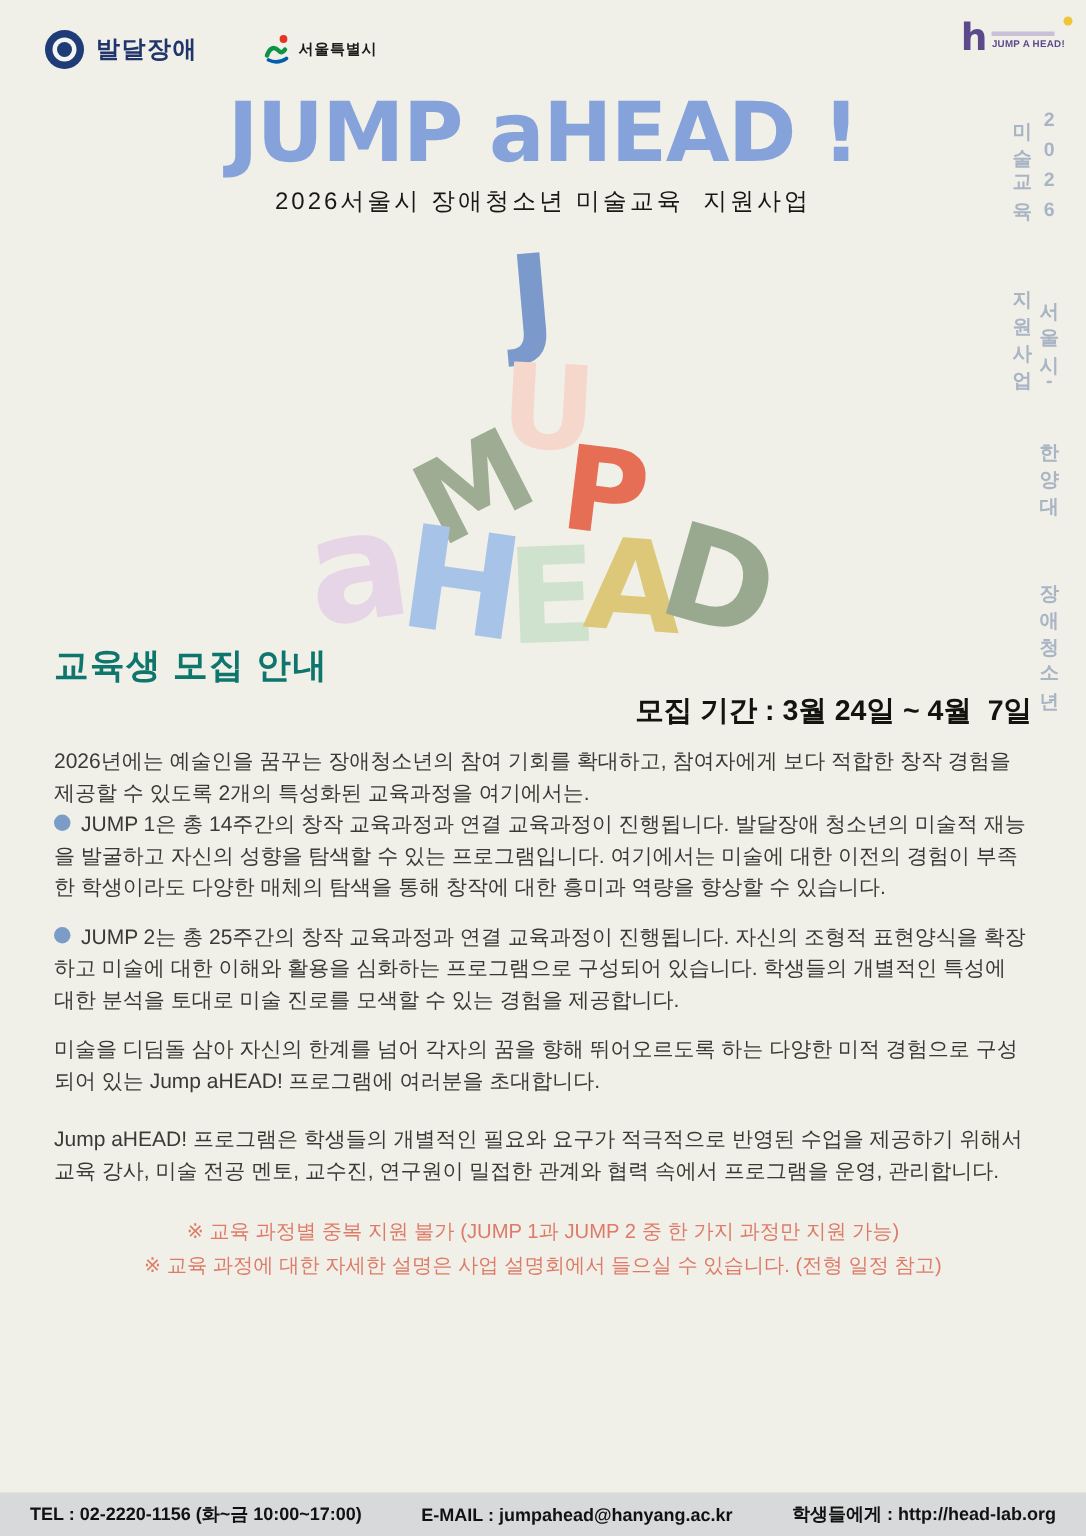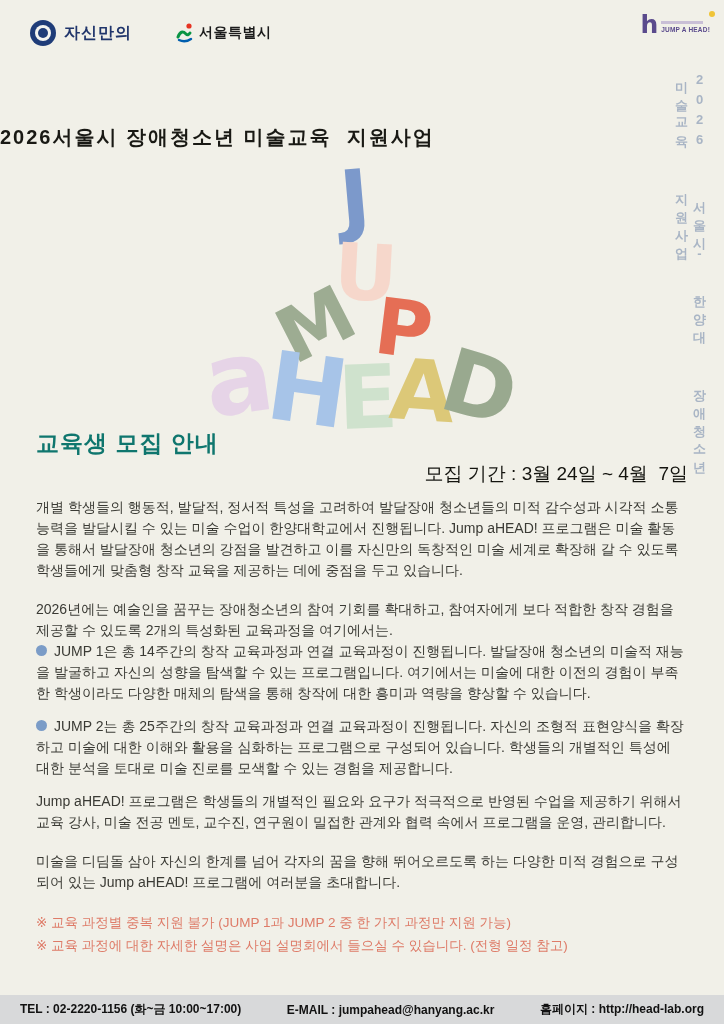--- a/index.html
+++ b/index.html
@@ -16,21 +16,21 @@
   }
 
   
   .hanyang-logo{position:absolute;left:30px;top:20px;display:flex;align-items:center;gap:8px;}
   .hy-emblem{width:26px;height:26px;border-radius:50%;background:#1f3c78;position:relative;}
   .hy-emblem::before{content:"";position:absolute;left:5px;top:5px;width:16px;height:16px;border-radius:50%;background:#f4f4f0;}
   .hy-emblem::after{content:"";position:absolute;left:8px;top:8px;width:10px;height:10px;border-radius:50%;background:#1f3c78;}
   .hy-label{font-size:16px;font-weight:bold;color:#20356b;letter-spacing:1px;}
 
   .seoul-logo{position:absolute;left:176px;top:22px;display:flex;align-items:center;gap:5px;}
-  .seoul-label{font-size:14px;font-weight:bold;color:#1b1b1b;letter-spacing:.5px;}
+  .seoul-label{font-size:10px;font-weight:bold;color:#1b1b1b;letter-spacing:.5px;}
 
   .headlab-logo{position:absolute;right:14px;top:14px;display:flex;align-items:flex-start;gap:3px;}
   .headlab-h{font-size:25px;line-height:22px;font-weight:bold;color:#5a4a8c;position:relative;font-family:"DejaVu Sans",sans-serif;}
   .headlab-dot{position:absolute;right:-5px;top:-3px;width:6px;height:6px;border-radius:50%;background:#f0c437;}
   .headlab-right{display:flex;flex-direction:column;gap:2px;margin-top:7px;}
   .headlab-tagline{width:42px;height:3px;background:#c9bfd6;}
   .headlab-label{font-size:6.5px;font-weight:bold;color:#5a4a8c;letter-spacing:.2px;white-space:nowrap;}
 
   
   .side-caption{
@@ -43,65 +43,66 @@
   
   .main-title{
     position:absolute;top:56px;left:0;width:100%;
     text-align:center;
     font-size:55px;font-weight:800;
     color:#85a3da;letter-spacing:-1px;
     font-family:"DejaVu Sans","Liberation Sans",sans-serif;
   }
   .sub-title{
     position:absolute;top:124px;left:0;width:100%;
-    font-size:20px;font-weight:700;color:#191914;
+    text-align:center;
+    font-size:16px;font-weight:400;color:#191914;
     letter-spacing:2px;white-space:pre-wrap;
   }
   .letters{position:absolute;top:160px;left:0;width:724px;height:272px;}
   .scatter-letter{
     position:absolute;font-weight:800;line-height:1;
     font-family:"DejaVu Sans","Liberation Sans",sans-serif;
   }
 
   
   .content{position:absolute;left:36px;top:428px;width:652px;color:#3a3a34;}
   .recruit-heading{font-size:23px;font-weight:800;color:#0f766e;letter-spacing:1px;}
-  .recruit-period{margin-top:2px;margin-bottom:10px;text-align:right;font-size:19px;font-weight:400;color:#14140f;white-space:pre-wrap;}
+  .recruit-period{margin-top:2px;margin-bottom:10px;text-align:right;font-size:19px;font-weight:700;color:#14140f;white-space:pre-wrap;}
 
   .para,.bullet{
     font-size:14px;line-height:21px;
     word-break:break-all;text-align:left;margin:0 0 18px 0;
   }
   .para.tight{margin-bottom:0;}
   .bullet{margin-bottom:12px;}
   .bullet.last{}
   .bullet-dot{
     display:inline-block;width:11px;height:11px;border-radius:50%;
     background:#7b9cc7;margin-right:7px;
   }
 
-  .notes{margin-top:4px;}
+  .notes{margin-top:4px;text-align:center;}
   .note-line{font-size:13.5px;line-height:23px;color:#de7b68;font-weight:500;word-break:break-all;}
 
   
   .footer{
     position:absolute;left:0;bottom:0;width:724px;height:29px;
     background:#d8d9da;display:flex;align-items:center;
     justify-content:space-between;padding:0 20px;box-sizing:border-box;
   }
   .footer span{font-size:12px;font-weight:bold;color:#111;white-space:nowrap;}
 </style>
 </head>
 <body>
 
 <div class="poster">
 
   <div class="hanyang-logo">
     <div class="hy-emblem"></div>
-    <span class="hy-label">자신만의</span>
+    <span class="hy-label">발달장애</span>
   </div>
 
   <div class="seoul-logo">
     <svg width="18" height="22" viewBox="0 0 18 22">
       <circle cx="13" cy="4" r="2.6" fill="#e63322"></circle>
       <path d="M2,15 Q5,7 10,12 Q12,14 14,11" fill="none" stroke="#0b9444" stroke-width="3" stroke-linecap="round"></path>
       <path d="M3,18 Q9,21 15,17" fill="none" stroke="#005eae" stroke-width="2.4" stroke-linecap="round"></path>
     </svg>
     <span class="seoul-label">서울특별시</span>
   </div>
@@ -110,52 +111,52 @@
     <span class="headlab-h">h</span>
     <span class="headlab-dot"></span>
     <span class="headlab-right">
       <span class="headlab-tagline"></span>
       <span class="headlab-label">JUMP A HEAD!</span>
     </span>
   </div>
 
   <div class="side-caption">2026  서울시- 한양대  장애청소년  미술교육  지원사업</div>
 
+  <div class="main-title">JUMP aHEAD !</div>
   <div class="sub-title">2026서울시 장애청소년 미술교육  지원사업</div>
 
   <div class="letters" id="letters">
       <span class="scatter-letter" style="left: 340px; top: 0px; font-size: 80px; color: rgb(124, 153, 203); transform: rotate(-5deg);">J</span>
       <span class="scatter-letter" style="left: 334px; top: 74px; font-size: 78px; color: rgb(246, 215, 203); transform: rotate(3deg);">U</span>
       <span class="scatter-letter" style="left: 278px; top: 127px; font-size: 76px; color: rgb(157, 172, 146); transform: rotate(-27deg);">M</span>
       <span class="scatter-letter" style="left: 375px; top: 130px; font-size: 78px; color: rgb(229, 110, 85); transform: rotate(7deg);">P</span>
       <span class="scatter-letter" style="left: 205px; top: 169px; font-size: 100px; color: rgb(230, 212, 231); transform: rotate(-8deg);">a</span>
       <span class="scatter-letter" style="left: 268px; top: 183px; font-size: 95px; color: rgb(167, 196, 232); transform: rotate(8deg);">H</span>
       <span class="scatter-letter" style="left: 338px; top: 194px; font-size: 88px; color: rgb(207, 226, 205); transform: rotate(-2deg);">E</span>
       <span class="scatter-letter" style="left: 390px; top: 189px; font-size: 84px; color: rgb(220, 200, 120); transform: rotate(4deg);">A</span>
       <span class="scatter-letter" style="left: 443px; top: 184px; font-size: 88px; color: rgb(153, 169, 143); transform: rotate(16deg);">D</span>
     </div>
 
   <div class="content">
     <div class="recruit-heading">교육생 모집 안내</div>
     <div class="recruit-period">모집 기간 : 3월 24일 ~ 4월  7일</div>
 
-    <p class="para">개별 학생들의 행동적, 발달적, 정서적 특성을 고려하여 발달장애 청소년들의 미적 감수성과 시각적 소통 능력을 발달시킬 수 있는 미술 수업이 한양대학교에서 진행됩니다. Jump aHEAD! 프로그램은 미술 활동을 통해서 발달장애 청소년의 강점을 발견하고 이를 자신만의 독창적인 미술 세계로 확장해 갈 수 있도록 학생들에게 맞춤형 창작 교육을 제공하는 데에 중점을 두고 있습니다.</p>
     <p class="para tight">2026년에는 예술인을 꿈꾸는 장애청소년의 참여 기회를 확대하고, 참여자에게 보다 적합한 창작 경험을 제공할 수 있도록 2개의 특성화된 교육과정을 여기에서는.</p>
 
     <p class="bullet"><span class="bullet-dot"></span><span>JUMP 1은 총 14주간의 창작 교육과정과 연결 교육과정이 진행됩니다. 발달장애 청소년의 미술적 재능을 발굴하고 자신의 성향을 탐색할 수 있는 프로그램입니다. 여기에서는 미술에 대한 이전의 경험이 부족한 학생이라도 다양한 매체의 탐색을 통해 창작에 대한 흥미과 역량을 향상할 수 있습니다.</span></p>
     <p class="bullet last"><span class="bullet-dot"></span><span>JUMP 2는 총 25주간의 창작 교육과정과 연결 교육과정이 진행됩니다. 자신의 조형적 표현양식을 확장하고 미술에 대한 이해와 활용을 심화하는 프로그램으로 구성되어 있습니다. 학생들의 개별적인 특성에 대한 분석을 토대로 미술 진로를 모색할 수 있는 경험을 제공합니다.</span></p>
 
+    <p class="para">미술을 디딤돌 삼아 자신의 한계를 넘어 각자의 꿈을 향해 뛰어오르도록 하는 다양한 미적 경험으로 구성되어 있는 Jump aHEAD! 프로그램에 여러분을 초대합니다.</p>
     <p class="para">Jump aHEAD! 프로그램은 학생들의 개별적인 필요와 요구가 적극적으로 반영된 수업을 제공하기 위해서 교육 강사, 미술 전공 멘토, 교수진, 연구원이 밀접한 관계와 협력 속에서 프로그램을 운영, 관리합니다.</p>
-    <p class="para">미술을 디딤돌 삼아 자신의 한계를 넘어 각자의 꿈을 향해 뛰어오르도록 하는 다양한 미적 경험으로 구성되어 있는 Jump aHEAD! 프로그램에 여러분을 초대합니다.</p>
 
     <div class="notes">
       <div class="note-line">※ 교육 과정별 중복 지원 불가 (JUMP 1과 JUMP 2 중 한 가지 과정만 지원 가능)</div>
       <div class="note-line">※ 교육 과정에 대한 자세한 설명은 사업 설명회에서 들으실 수 있습니다. (전형 일정 참고)</div>
     </div>
   </div>
 
   <div class="footer">
     <span>TEL : 02-2220-1156 (화~금 10:00~17:00)</span>
     <span>E-MAIL : jumpahead@hanyang.ac.kr</span>
-    <span>홈페이지 : http://head-lab.org</span>
+    <span>학생들에게 : http://head-lab.org</span>
   </div>
 
 </div>
 
 </body></html>

